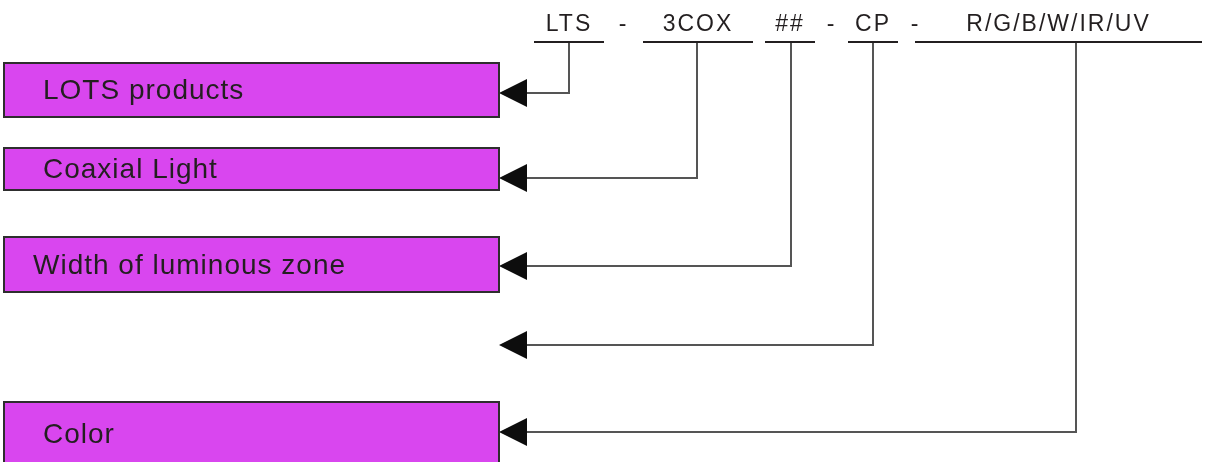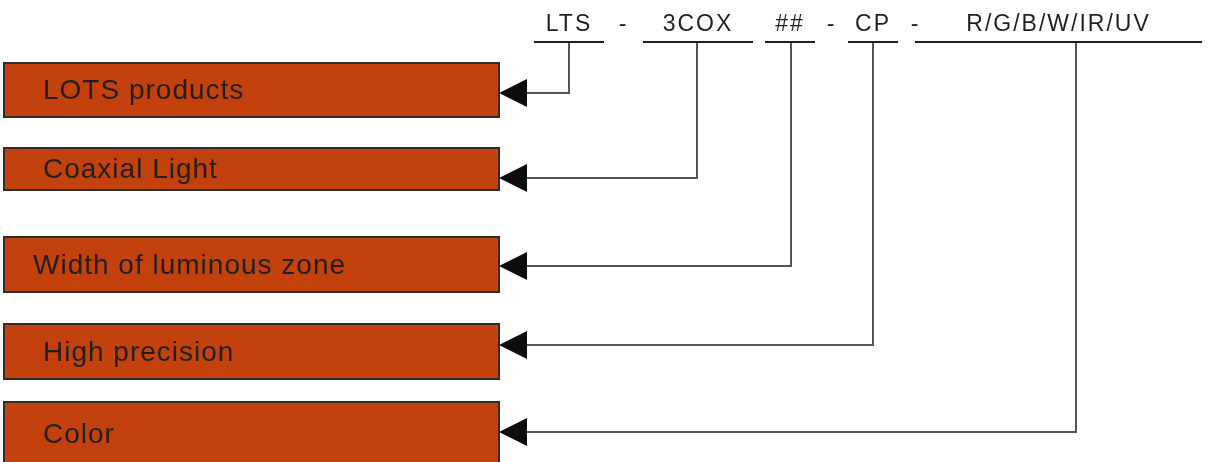--- a/index.html
+++ b/index.html
@@ -29,21 +29,21 @@
   .arrow{
     position:absolute;width:0;height:0;
     border-top:14px solid transparent;
     border-bottom:14px solid transparent;
     border-right:28px solid #0d0d0d;
   }
   
   .lbox{
     position:absolute;left:3px;width:497px;
     border:2px solid #2e2e2e;
-    background:#c2410c;
+    background:#d946ef;
     box-sizing:border-box;
     display:flex;align-items:center;
     padding-left:38px;
     font-size:28px;
     letter-spacing:1px;
     color:#231f20;
     white-space:nowrap;
   }
 </style>
 </head>
@@ -82,20 +82,17 @@
 
   <div class="lbox" style="top:62px;height:56px;">
     <span>LOTS products</span>
   </div>
   <div class="lbox" style="top:147px;height:44px;">
     <span>Coaxial Light</span>
   </div>
   <div class="lbox" style="top:236px;height:57px;padding-left:28px;">
     <span>Width of luminous zone</span>
   </div>
-  <div class="lbox" style="top:323px;height:57px;">
-    <span>High precision</span>
-  </div>
   <div class="lbox" style="top:401px;height:65px;">
     <span>Color</span>
   </div>
 
 </div>
 
 </body></html>

